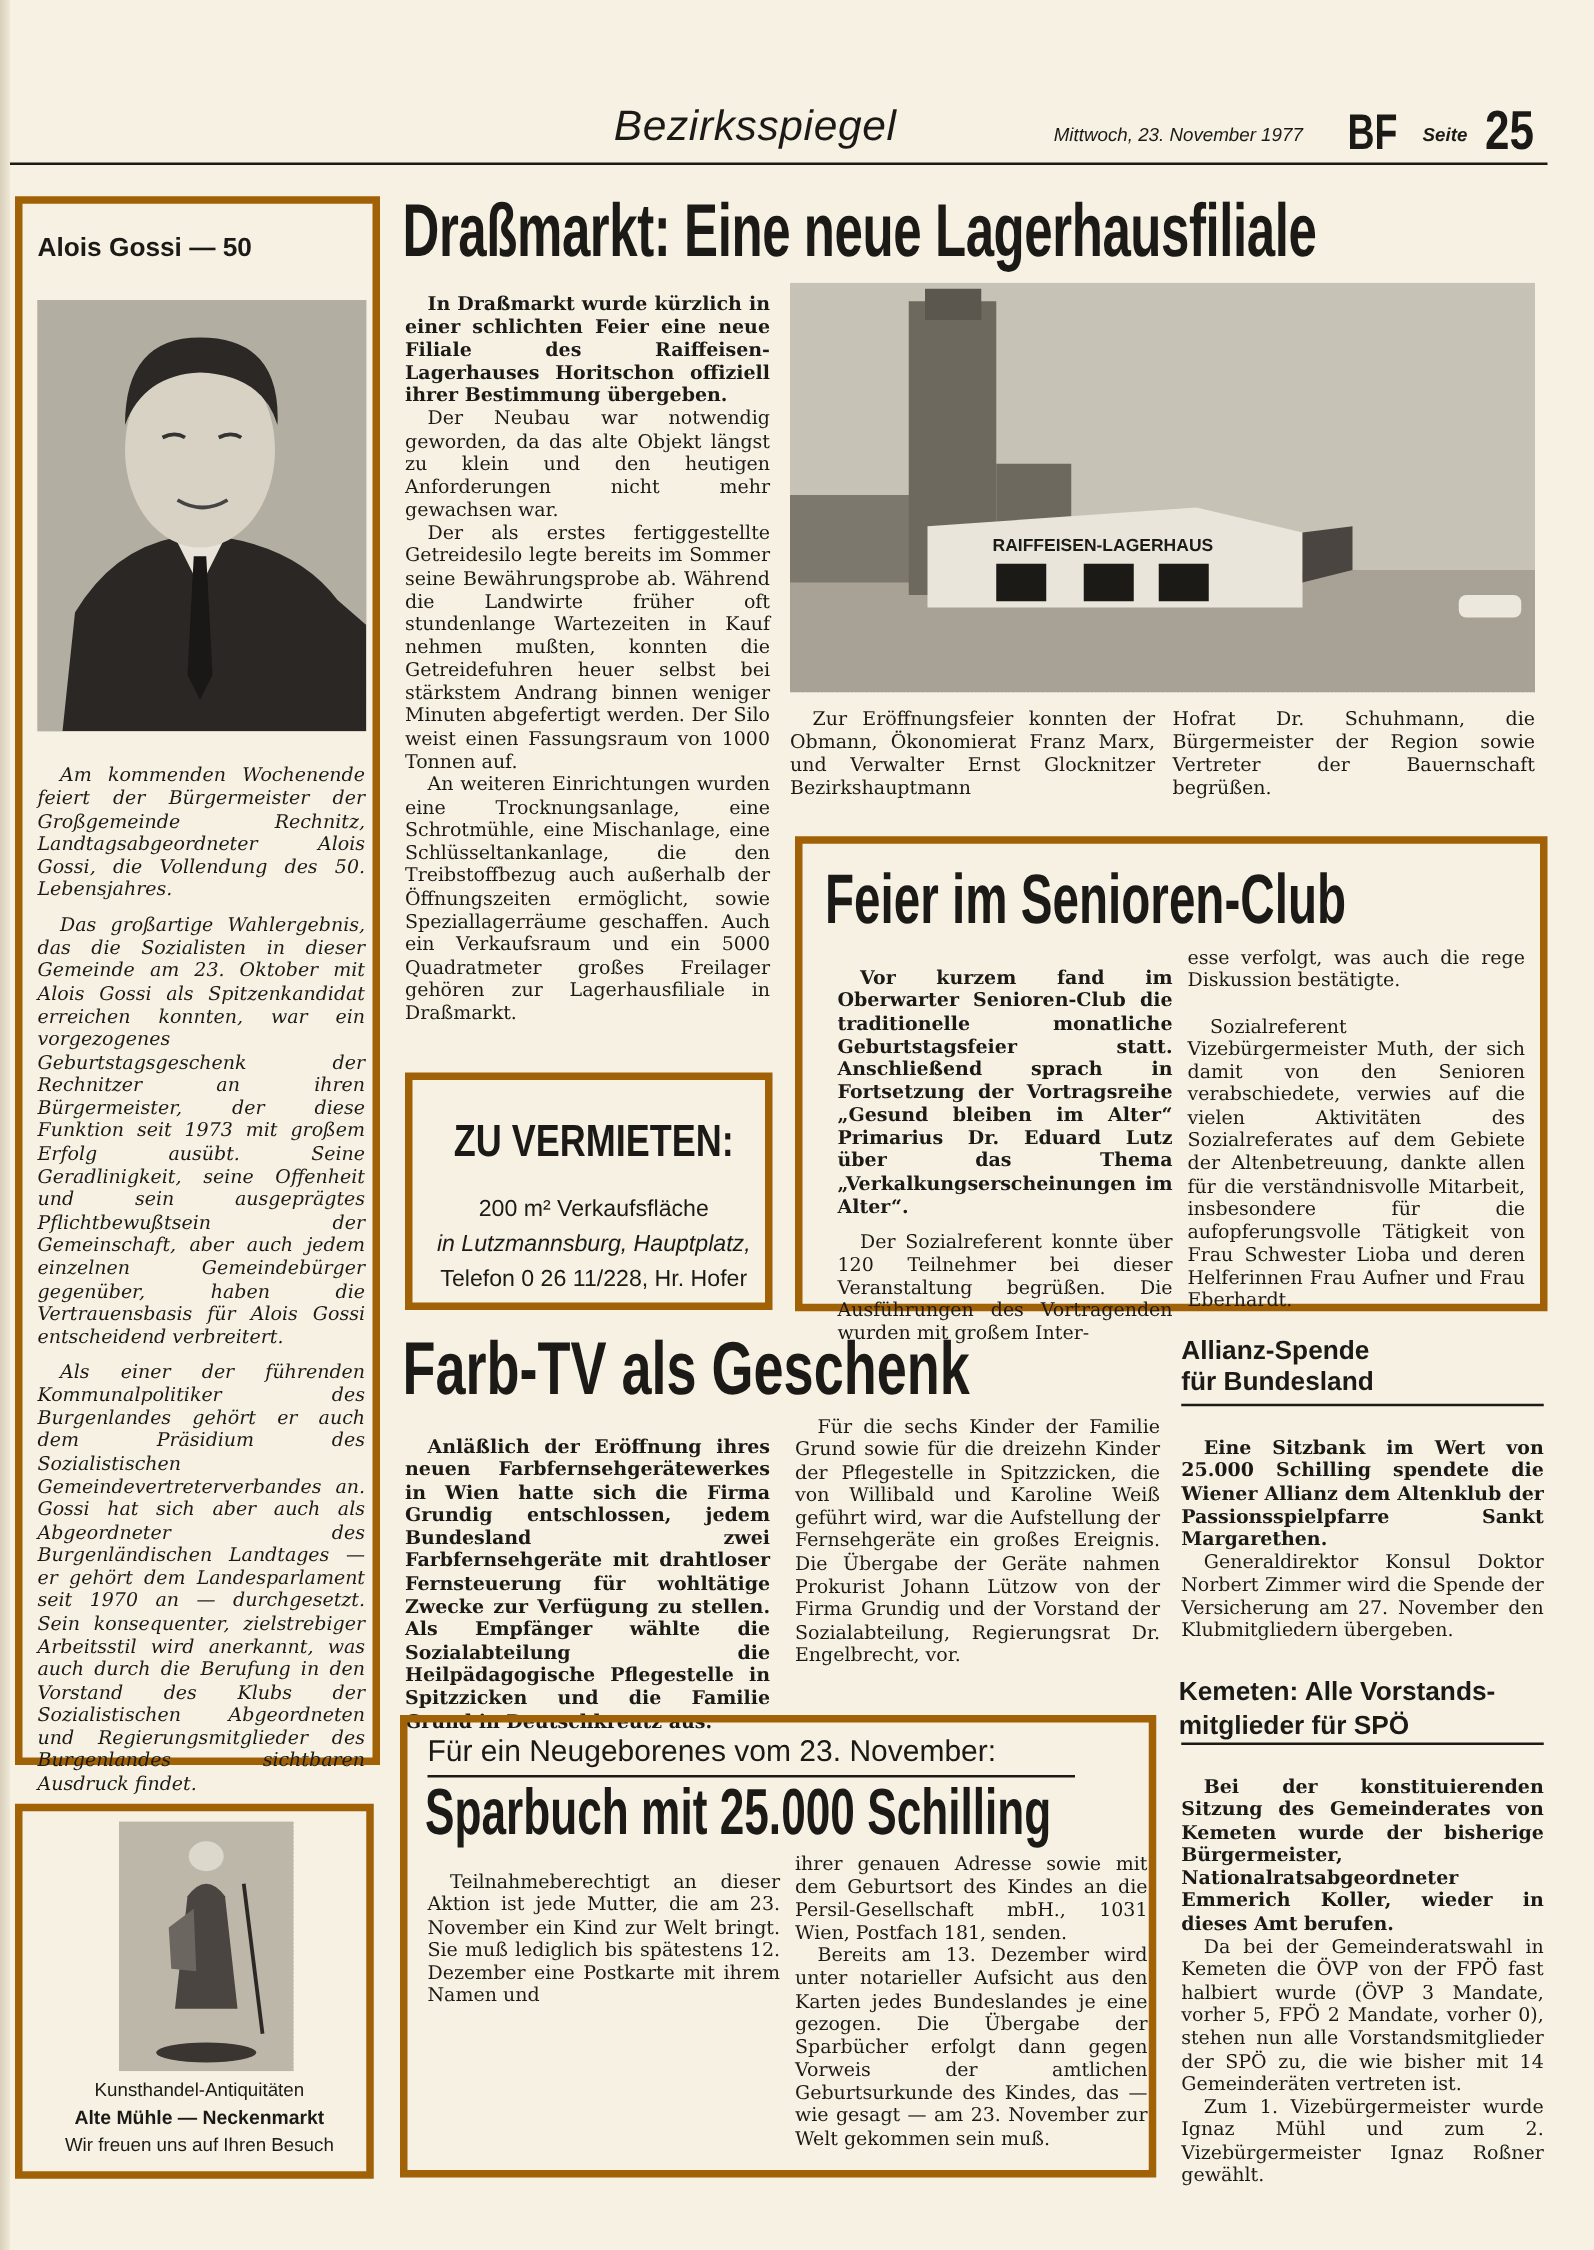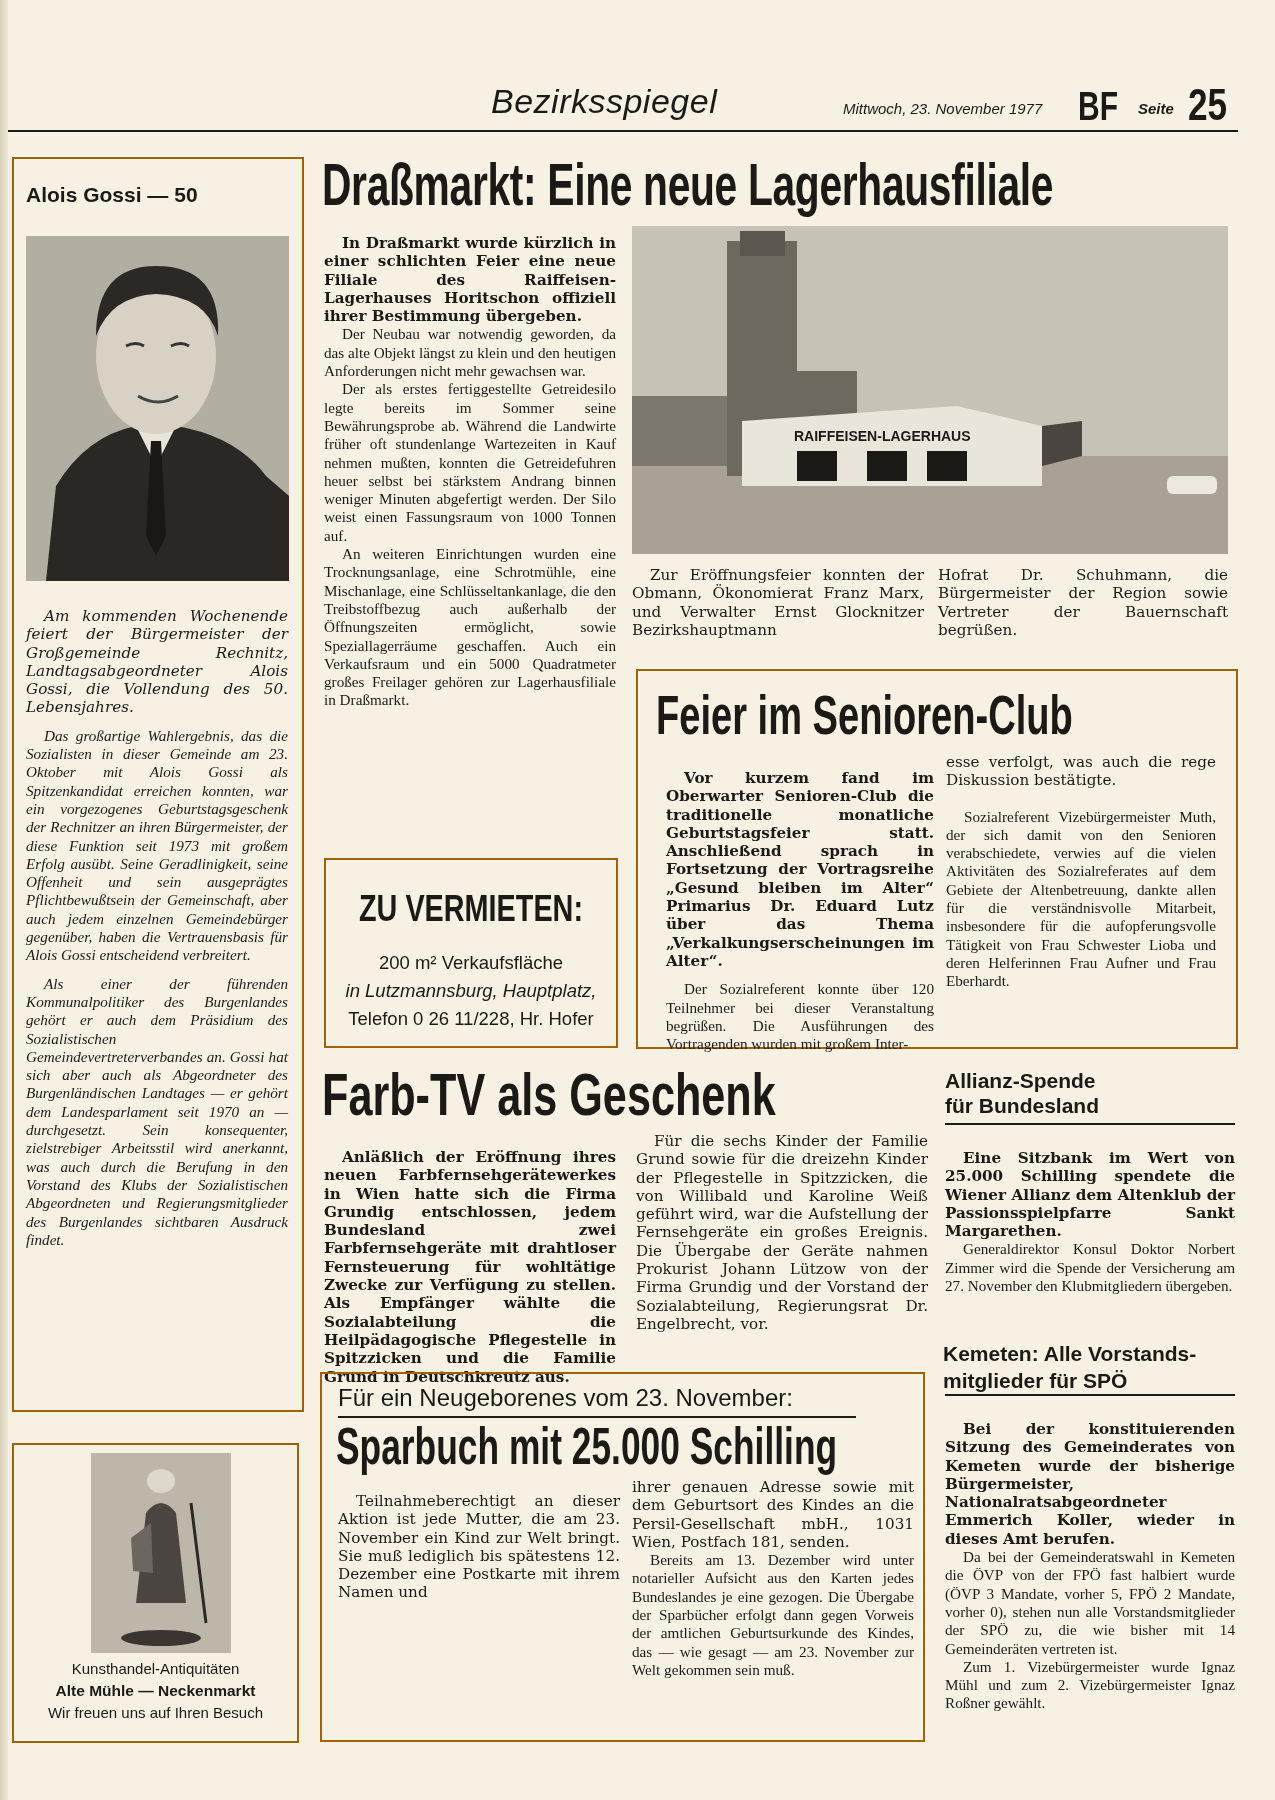--- a/index.html
+++ b/index.html
@@ -9,25 +9,25 @@
     font-family:"DejaVu Serif", serif;
   }
   .edge { position:absolute; left:0; top:0; width:8px; height:1800px;
           background:linear-gradient(to right,#d8d0bb,#efe8d6); }
   .abs { position:absolute; }
   .sans { font-family:"Liberation Sans", sans-serif; }
   .cond { font-family:"Liberation Sans", sans-serif; font-weight:bold;
           transform-origin:left top; white-space:nowrap; }
   p { margin:0; }
   .body { font-size:15.2px; line-height:18.3px; text-align:justify; hyphens:manual; }
-  .body p + p { margin-top:0;font-family:Liberation Serif, serif; }
+  .body p + p { margin-top:0; }
   .ind { text-indent:18px; }
   .lead { font-weight:bold;margin-top:16px; }
   .ital { font-style:italic; }
-  .box { position:absolute; border:2px solid #a16207; box-sizing:border-box; }
+  .box { position:absolute; border:6px solid #a16207; box-sizing:border-box; }
   .rule { position:absolute; background:#1c1a17; }
 
   
   #hdr-section { left:469px; top:82px; font-size:34px; font-style:italic; letter-spacing:0.5px;margin-left:22px; }
   #hdr-date { left:843px; top:100px; font-size:15px; font-style:italic; }
   #hdr-logo { left:1078px; top:84px; font-size:40px; font-weight:bold; transform:scaleX(0.75); transform-origin:left top; }
   #hdr-seite { left:1138px; top:100px; font-size:15px; font-style:italic; font-weight:bold; }
   #hdr-page { left:1188px; top:80px; font-size:44px; font-weight:bold; transform:scaleX(0.8); transform-origin:left top; }
 
   

